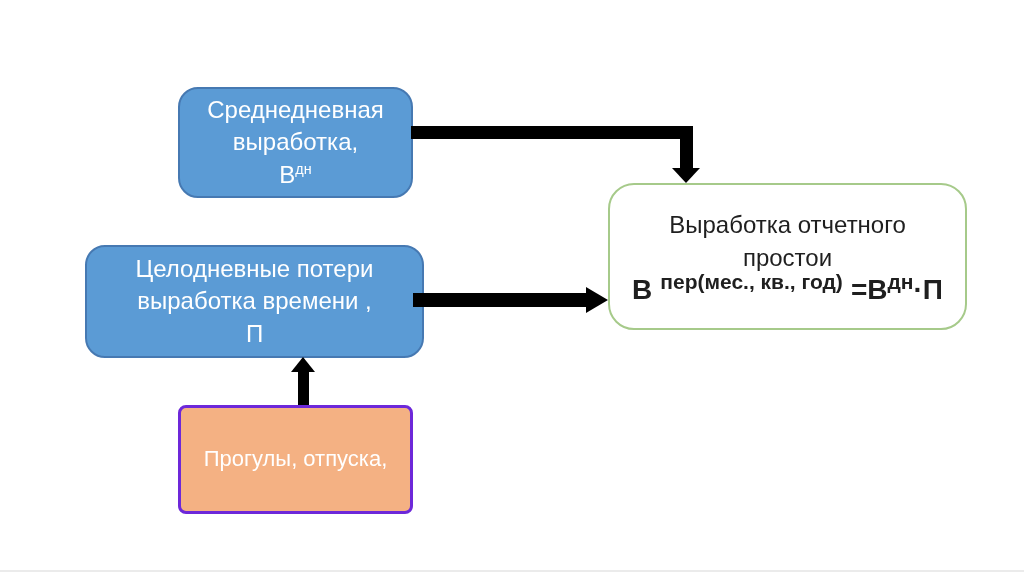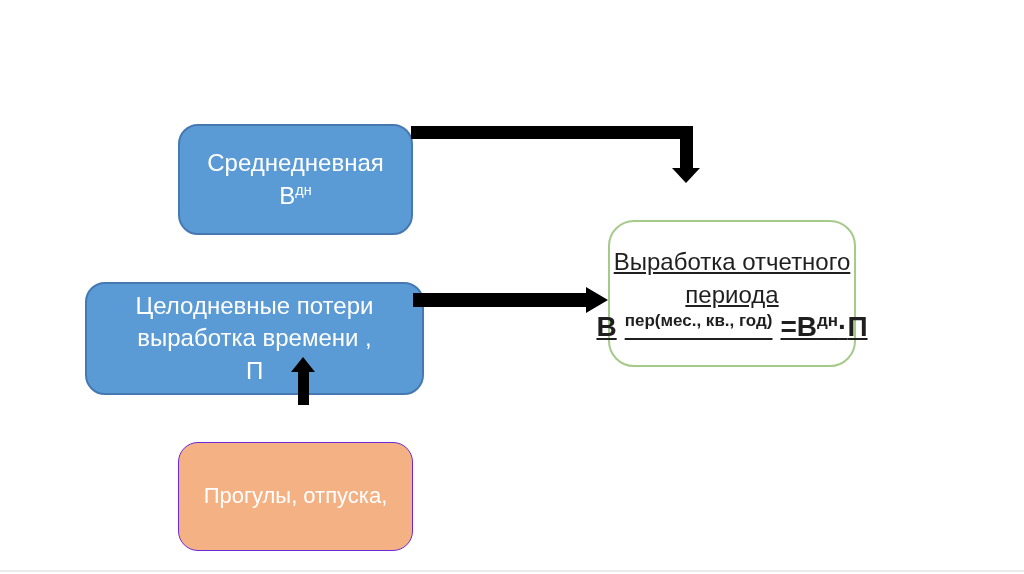--- a/index.html
+++ b/index.html
@@ -12,64 +12,63 @@
     font-family: "Liberation Sans", sans-serif;
   }
   .node {
     position: absolute;
     box-sizing: border-box;
     display: flex;
     flex-direction: column;
     justify-content: center;
     align-items: center;
     text-align: center;
-    margin-top: 37px;
   }
   .node-blue {
     background: #5b9bd5;
     border: 2px solid #4679b2;
     border-radius: 20px;
     color: #ffffff;
     font-size: 24px;
     line-height: 1.35;
   }
   .node-orange {
     background: #f4b183;
-    border: 1px solid #6d28d9;
-    border-radius: 20px;
+    border: 3px solid #6d28d9;
+    border-radius: 8px;
     color: #ffffff;
     font-size: 22px;
     line-height: 1.38;
   }
   .node-outline-green {
     background: #ffffff;
     border: 2px solid #a6ca8a;
     border-radius: 26px;
     color: #1f1f1f;
     font-size: 24px;
     line-height: 1.4;
   }
   #box-avg   { left: 178px; top: 87px;  width: 235px; height: 111px; }
   #box-loss  { left: 85px;  top: 245px; width: 339px; height: 113px; }
   #box-abs   { left: 178px; top: 405px; width: 235px; height: 109px; }
-  #box-out   { left: 608px; top: 183px; width: 248px; height: 147px; text-decoration: underline; }
+  #box-out   { left: 608px; top: 183px; width: 359px; height: 147px; }
 
   .sup-small {
     font-size: 0.6em;
     vertical-align: super;
     line-height: 0;
   }
   .formula {
     font-weight: bold;
     font-size: 28px;
     line-height: 1.1;
     white-space: nowrap;
   }
   .formula .f-sup {
-    font-size: 17px;
+    font-size: 21px;
     vertical-align: super;
     line-height: 0;
   }
   .formula .f-gap { display: inline-block; width: 8px; }
 
   .arrow-seg { position: absolute; background: #000000; }
   #conn1-h { left: 411px; top: 126px; width: 282px; height: 13px; }
   #conn1-v { left: 680px; top: 126px; width: 13px;  height: 42px; }
   #conn1-head {
     position: absolute; left: 672px; top: 168px;
@@ -101,36 +100,37 @@
     background: #ebebeb;
   }
 </style>
 </head>
 <body>
 
 <div class="slide">
 
   <div class="node node-blue" id="box-avg">
     <div>Среднедневная</div>
+    <div>выработка,</div>
     <div><span>В</span><span class="sup-small">дн</span></div>
   </div>
 
   <div class="node node-blue" id="box-loss">
     <div>Целодневные потери</div>
     <div>выработка времени ,</div>
     <div>П</div>
   </div>
 
   <div class="node node-orange" id="box-abs">
     <div>Прогулы, отпуска,</div>
   </div>
 
   <div class="node node-outline-green" id="box-out">
     <div>Выработка отчетного</div>
-    <div>периода</div>
+    <div>простои</div>
     <div class="formula"><span>В</span><span class="f-gap"></span><span class="f-sup">пер(мес., кв., год)</span><span class="f-gap"></span><span>=В</span><span class="f-sup">дн</span><span>·</span><span>П</span></div>
   </div>
 
   <div class="arrow-seg" id="conn1-h"></div>
   <div class="arrow-seg" id="conn1-v"></div>
   <div id="conn1-head"></div>
 
   <div class="arrow-seg" id="conn2-shaft"></div>
   <div id="conn2-head"></div>
 

